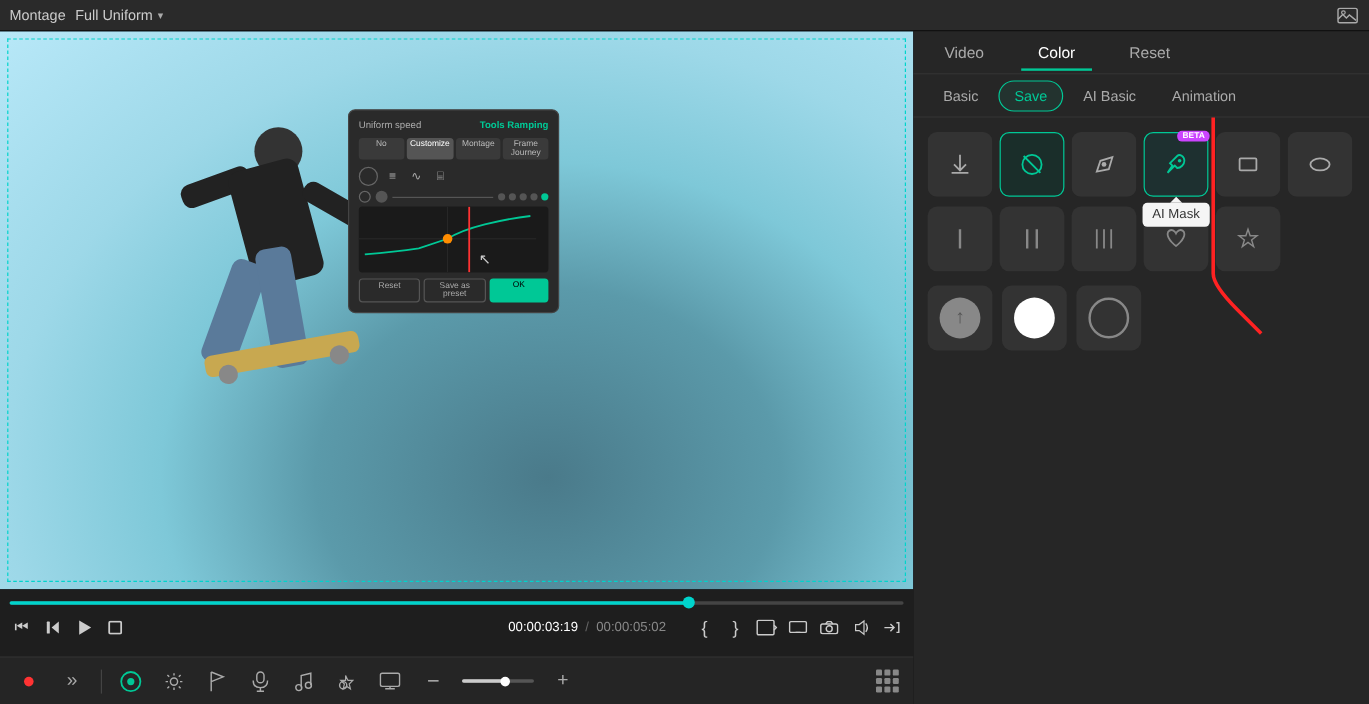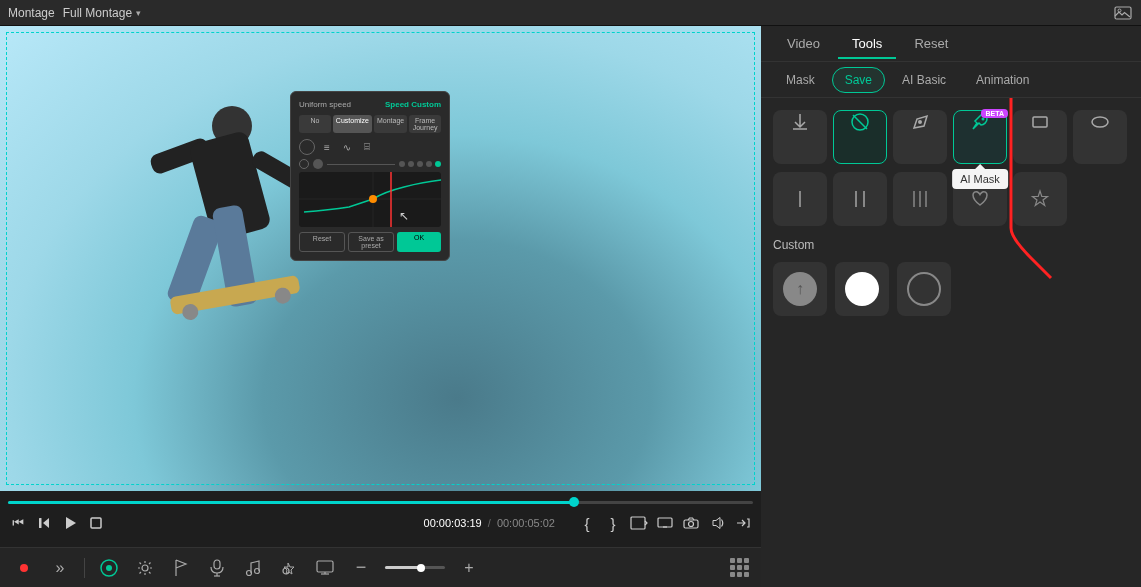--- a/index.html
+++ b/index.html
@@ -195,21 +195,21 @@
       bottom: 6px;
       border: 1.5px dashed #00d4cc;
       pointer-events: none;
     }
 
     
     .speed-popup {
       position: absolute;
       top: 65px;
       left: 290px;
-      width: 160px;
+      width: 176px;
       background: #2a2a2a;
       border: 1px solid #444;
       border-radius: 6px;
       padding: 8px;
       font-size: 9px;
       color: #ccc;
     }
     .speed-popup-header {
       display: flex;
       justify-content: space-between;
@@ -416,21 +416,21 @@
       flex-shrink: 0;
     }
 
     
     .panel-top-tabs {
       display: flex;
       align-items: center;
       border-bottom: 1px solid #333;
       padding: 0 12px;
       height: 36px;
-      gap: 4px;
+      gap: 17px;
     }
     .panel-tab {
       padding: 6px 14px;
       font-size: 13px;
       cursor: pointer;
       color: #aaa;
       border-bottom: 2px solid transparent;
       margin-bottom: -1px;
     }
     .panel-tab.active {
@@ -474,21 +474,21 @@
       display: flex;
       gap: 6px;
       margin-bottom: 8px;
     }
     .mask-tool-btn {
       width: 54px;
       height: 54px;
       background: #333;
       border-radius: 8px;
       display: flex;
-      align-items: flex-start;
+      align-items: center;
       justify-content: center;
       cursor: pointer;
       position: relative;
       font-size: 20px;
       color: #aaa;
       border: 1.5px solid transparent;
       flex-shrink: 0;
     }
     .mask-tool-btn.active {
       border-color: #00c896;
@@ -617,21 +617,21 @@
       color: #ccc;
       font-size: 12px;
     }
   </style>
 </head>
 <body>
 
 <div class="top-bar">
   <span class="top-bar-label">Montage</span>
   <div class="quality-dropdown">
-    <span>Full Montage</span>
+    <span>Full Uniform</span>
     <span class="chevron">▾</span>
   </div>
   <div class="top-bar-right">
     <div class="icon-btn">
       <svg width="18" height="14" viewBox="0 0 18 14" fill="none">
         <rect x="1" y="1" width="16" height="12" rx="1.5" stroke="#aaa" stroke-width="1.2" fill="none"></rect>
         <circle cx="5.5" cy="4.5" r="1.5" stroke="#aaa" stroke-width="1"></circle>
         <path d="M1 10l4-4 3 3 2.5-2.5L16 11" stroke="#aaa" stroke-width="1.2" fill="none"></path>
       </svg>
     </div>
@@ -656,21 +656,21 @@
           <div class="board-wheel1"></div>
           <div class="board-wheel2"></div>
         </div>
       </div>
 
       <div class="video-border"></div>
 
       <div class="speed-popup">
         <div class="speed-popup-header">
           <span>Uniform speed</span>
-          <span style="color:#00c896;font-weight:bold;">Speed Custom</span>
+          <span style="color:#00c896;font-weight:bold;">Tools Ramping</span>
         </div>
         <div class="speed-popup-tabs">
           <div class="speed-tab">No</div>
           <div class="speed-tab" style="background:#555;color:#fff;">Customize</div>
           <div class="speed-tab">Montage</div>
           <div class="speed-tab">Frame Journey</div>
         </div>
 
         <div style="display:flex;gap:4px;margin-bottom:4px;align-items:center;">
           <div style="width:16px;height:16px;border-radius:50%;border:1.5px solid #666;display:flex;align-items:center;justify-content:center;"></div>
@@ -856,29 +856,29 @@
         </div>
       </div>
     </div>
   </div>
 
   <div class="right-panel">
 
     <div class="panel-top-tabs">
       <div class="panel-tab">Video</div>
       <div class="panel-tab active" style="border-bottom:2px solid transparent;color:#fff;border-color:#00c896">
-        <span>Tools</span>
+        <span>Color</span>
       </div>
       <div class="panel-tab">
         <span>Reset</span>
       </div>
     </div>
 
     <div class="panel-sub-tabs">
-      <div class="sub-tab">Mask</div>
+      <div class="sub-tab">Basic</div>
       <div class="sub-tab active">Save</div>
       <div class="sub-tab">AI Basic</div>
       <div class="sub-tab">Animation</div>
     </div>
 
     <div class="panel-content">
 
       <div class="mask-tools-row">
 
         <div class="mask-tool-btn">
@@ -961,21 +961,20 @@
         </div>
       </div>
 
       <div style="position:relative;height:0;">
         <svg style="position:absolute;right:58px;top:-180px;width:120px;height:230px;" viewBox="0 0 120 230">
           <path d="M60 10 L60 170 Q60 180 80 200 L100 220" stroke="#ff2222" stroke-width="3" fill="none"></path>
           <polygon points="55,0 65,0 60,14" fill="#ff2222"></polygon>
         </svg>
       </div>
 
-      <div class="section-label">Custom</div>
       <div class="custom-shapes-row">
 
         <div class="custom-shape-btn">
           <div class="custom-shape-circle-gray">
             <div style="color:#555;font-size:16px;line-height:1;">↑</div>
           </div>
         </div>
 
         <div class="custom-shape-btn">
           <div class="custom-shape-circle-white"></div>

